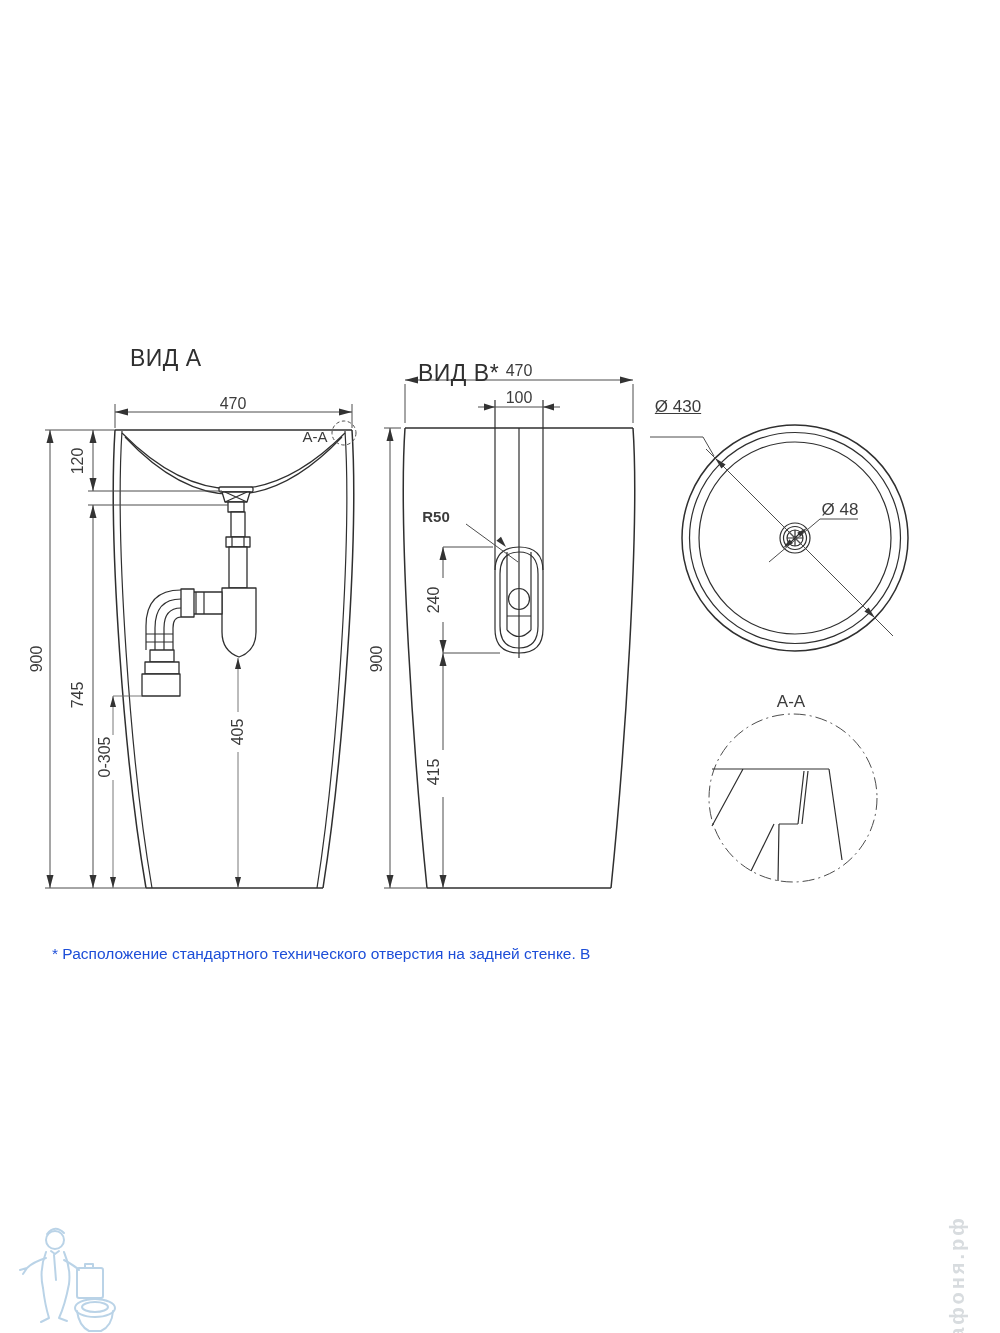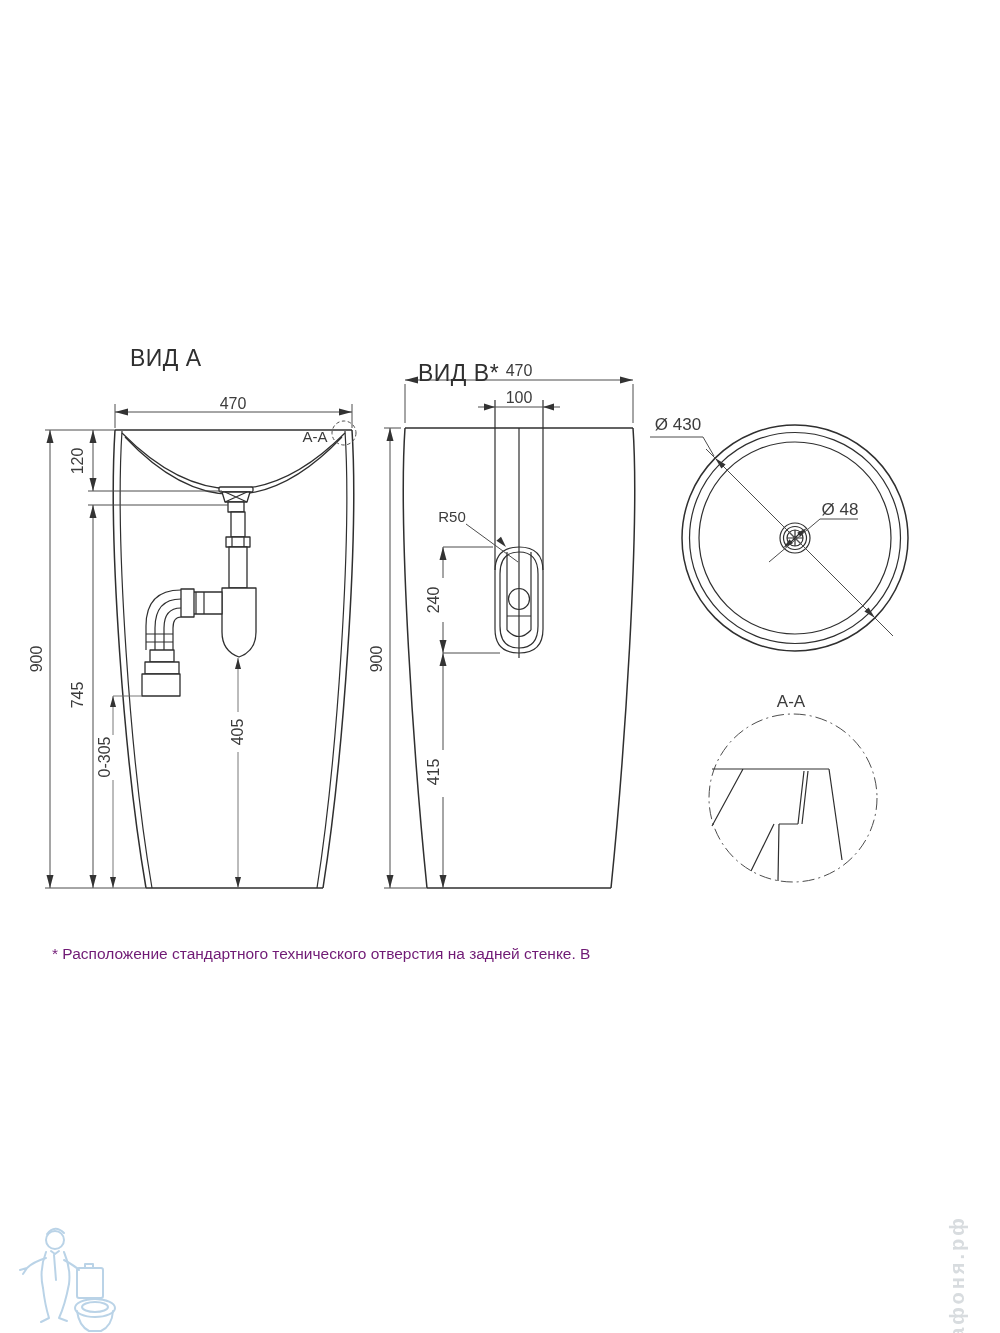--- a/index.html
+++ b/index.html
@@ -13,21 +13,21 @@
   .thin{stroke:#6a6a6a;stroke-width:0.9;fill:none;}
   .arr{fill:#333333;stroke:none;}
   .dash{stroke-dasharray:3.5 2.5;}
   .dashdot{stroke-dasharray:12 4 2 4;}
   .wm{stroke:#b3cfe5;stroke-width:2;fill:none;stroke-linecap:round;stroke-linejoin:round;}
   .label{position:absolute;color:#3c3c3c;font-size:16px;white-space:nowrap;}
   .hdim{transform:translate(-50%,-50%);}
   .vdim{transform:translate(-50%,-50%) rotate(-90deg);}
   .title{position:absolute;color:#2f2f2f;font-size:23px;font-weight:500;letter-spacing:0.5px;white-space:nowrap;margin-left:13px;}
   .f17{font-size:17px;} .f15{font-size:15px;}
-  .footnote{position:absolute;left:52px;top:941px;width:600px;color:#701a75;
+  .footnote{position:absolute;left:52px;top:941px;width:600px;color:#1d4ed8;
             font-size:15.5px;line-height:25px;}
   .sitewm{position:absolute;left:957px;top:1277px;transform:translate(-50%,-50%) rotate(-90deg);
           color:#d8dcdf;font-size:20px;letter-spacing:3px;white-space:nowrap;font-weight:600;}
 </style>
 </head>
 <body>
 
 <div class="canvas">
 
   <svg width="1000" height="1333" viewBox="0 0 1000 1333">
@@ -190,26 +190,26 @@
   <div class="label hdim" style="left:233px;top:404px;">470</div>
   <div class="label vdim" style="left:37px;top:659px;">900</div>
   <div class="label vdim" style="left:78px;top:461px;">120</div>
   <div class="label vdim" style="left:78px;top:695px;">745</div>
   <div class="label vdim" style="left:105px;top:757px;">0-305</div>
   <div class="label vdim" style="left:238px;top:732px;">405</div>
   <div class="label hdim f15" style="left:315px;top:436px;">A-A</div>
 
   <div class="label hdim" style="left:519px;top:371px;">470</div>
   <div class="label hdim" style="left:519px;top:398px;text-align:center;">100</div>
-  <div class="label hdim f15" style="left:452px;top:516px;">R50</div>
+  <div class="label hdim f15" style="left:436px;top:516px;font-weight:bold;">R50</div>
   <div class="label vdim" style="left:434px;top:600px;">240</div>
   <div class="label vdim" style="left:434px;top:772px;">415</div>
   <div class="label vdim" style="left:377px;top:659px;">900</div>
 
-  <div class="label hdim f17" style="left:678px;top:425px;">Ø 430</div>
+  <div class="label hdim f17" style="left:678px;top:407px;text-decoration:underline;">Ø 430</div>
   <div class="label hdim f17" style="left:840px;top:510px;">Ø 48</div>
 
   <div class="label hdim f17" style="left:791px;top:702px;">A-A</div>
 
   <div class="footnote">
     <div>* Расположение стандартного технического отверстия на задней стенке. В</div>
   </div>
 
   <div class="sitewm">афоня.рф</div>
 

